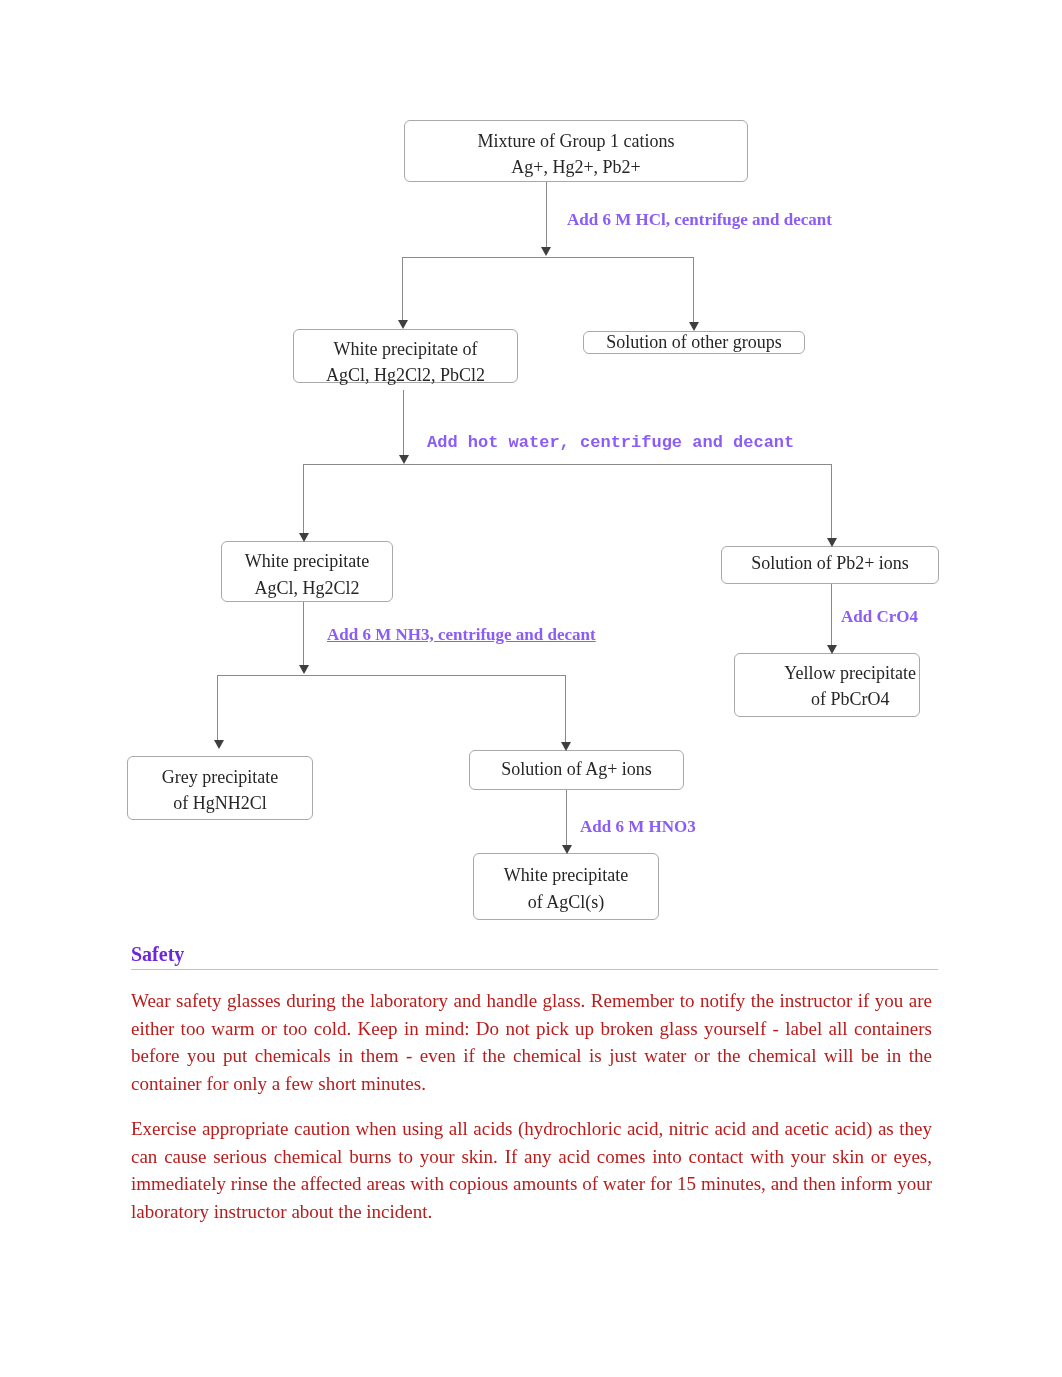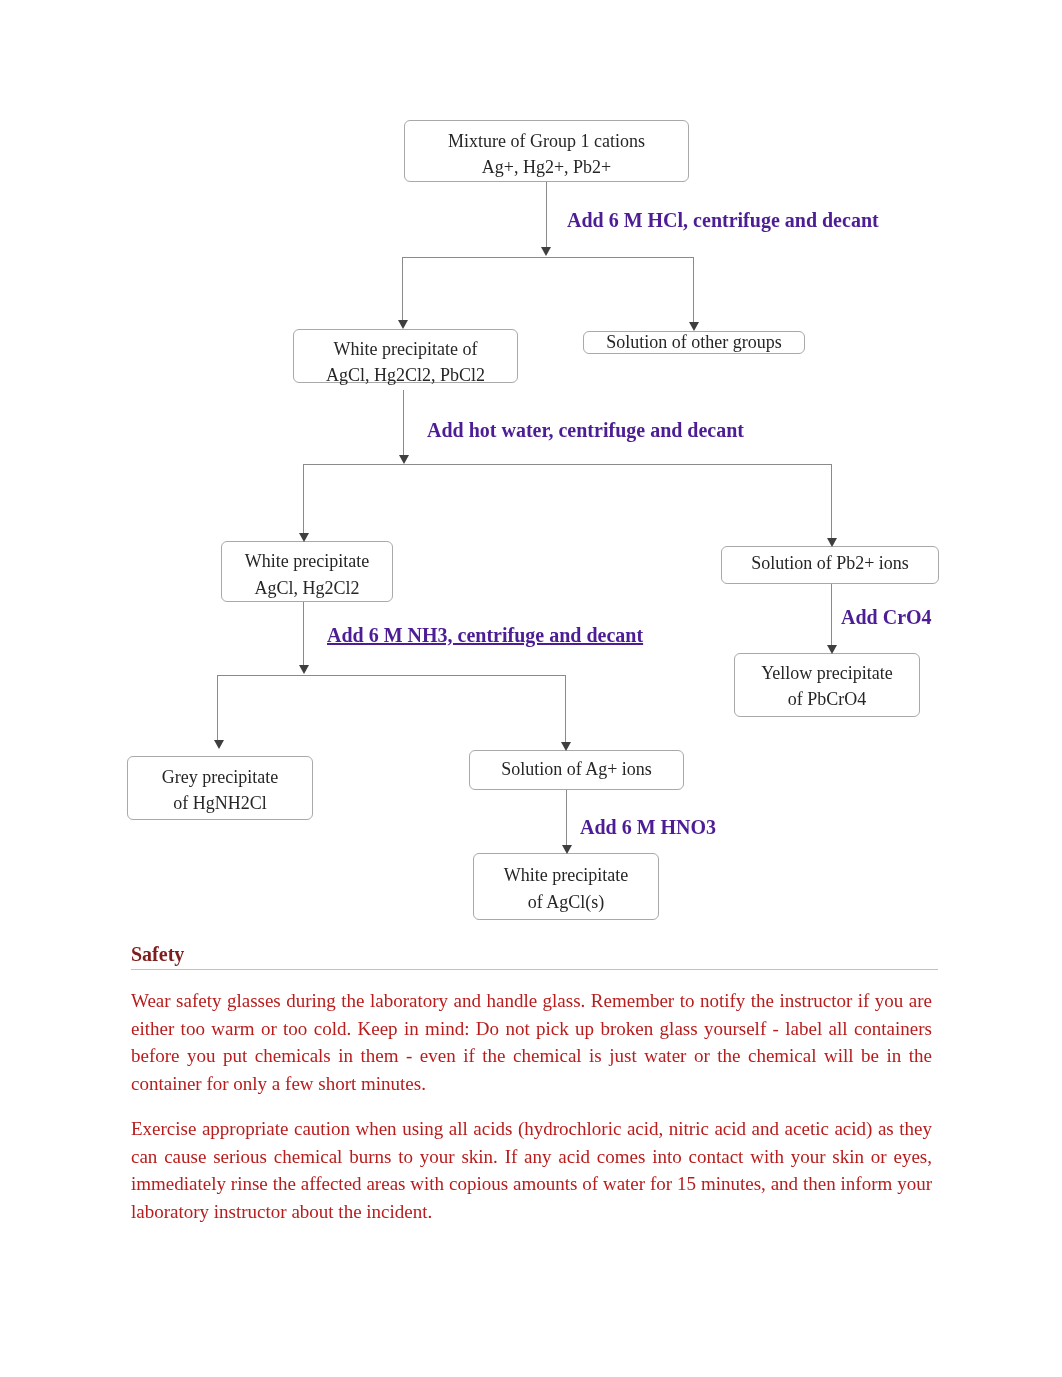--- a/index.html
+++ b/index.html
@@ -11,37 +11,37 @@
        text-align:center;font-family:"Liberation Serif",serif;font-size:18px;
        color:#262626;line-height:26.5px;padding:0 3px;}
   .box > span{display:block;transform:translateY(var(--ty,0px));}
 
   .ln{position:absolute;background:#8a8a8a;}
   .hl{height:1px;}
   .vl{width:1px;}
   .arrow{position:absolute;width:0;height:0;border-left:5.5px solid transparent;
          border-right:5.5px solid transparent;border-top:9px solid #3f3f3f;}
 
-  .red{position:absolute;color:#4c1d95;font-weight:bold;font-size:20px;
+  .red{position:absolute;color:#8b5cf6;font-weight:bold;font-size:17px;
        font-family:"Liberation Serif",serif;white-space:nowrap;line-height:22px;}
 
-  .safety-h{position:absolute;font-weight:bold;font-size:20px;color:#7f1d1d;
+  .safety-h{position:absolute;font-weight:bold;font-size:20px;color:#6d28d9;
             font-family:"Liberation Serif",serif;line-height:22px;}
   .rule{position:absolute;height:1px;background:#c2c2c2;}
   .para{position:absolute;font-size:19px;color:#b91c1c;text-align:justify;
         line-height:27.5px;font-family:"Liberation Serif",serif;width:801px;}
 </style>
 </head>
 <body>
 
 <div id="page">
 
   <div>
 
-  <div class="box" style="left:404px;top:120px;width:285px;height:62px;--ty:2.5px;">
+  <div class="box" style="left:404px;top:120px;width:344px;height:62px;--ty:2.5px;">
     <span><span>Mixture of Group 1 cations</span><br><span>Ag+, Hg2+, Pb2+</span></span>
   </div>
 
   <div class="box" style="left:293px;top:329px;width:225px;height:54px;--ty:5.5px;">
     <span><span>White precipitate of</span><br><span>AgCl, Hg2Cl2, PbCl2</span></span>
   </div>
 
   <div class="box" style="left:583px;top:331px;width:222px;height:23px;font-family:Liberation Serif, serif;--ty:-0.5px;">
     <span><span>Solution of other groups</span></span>
   </div>
@@ -59,21 +59,21 @@
   </div>
 
   <div class="box" style="left:469px;top:750px;width:215px;height:40px;--ty:-1px;">
     <span><span>Solution of Ag+ ions</span></span>
   </div>
 
   <div class="box" style="left:473px;top:853px;width:186px;height:67px;--ty:1.5px;">
     <span><span>White precipitate</span><br><span>of AgCl(s)</span></span>
   </div>
 
-  <div class="box" style="left:734px;top:653px;width:186px;height:64px;--ty:1px;">
+  <div class="box" style="left:734px;top:653px;width:186px;height:64px;justify-content:flex-end;--ty:1px;">
     <span><span>Yellow precipitate</span><br><span>of PbCrO4</span></span>
   </div>
 
   <div class="ln vl" style="left:546px;top:182px;height:68px;"></div>
   <div class="arrow" style="left:540.5px;top:247px;"></div>
   <div class="ln hl" style="left:402px;top:257px;width:291px;"></div>
   <div class="ln vl" style="left:402px;top:257px;height:64px;"></div>
   <div class="ln vl" style="left:693px;top:257px;height:66px;"></div>
   <div class="arrow" style="left:397.5px;top:320px;"></div>
   <div class="arrow" style="left:688.5px;top:322px;"></div>
@@ -94,21 +94,21 @@
   <div class="arrow" style="left:213.5px;top:740px;"></div>
   <div class="arrow" style="left:560.5px;top:742px;"></div>
 
   <div class="ln vl" style="left:831px;top:584px;height:63px;"></div>
   <div class="arrow" style="left:826.5px;top:645px;"></div>
 
   <div class="ln vl" style="left:566px;top:790px;height:57px;"></div>
   <div class="arrow" style="left:561.5px;top:845px;"></div>
 
   <div class="red" style="left:567px;top:209px;">Add 6 M HCl, centrifuge and decant</div>
-  <div class="red" style="left:427px;top:419px;">Add hot water, centrifuge and decant</div>
+  <div class="red" style="left:427px;top:432px;font-family:Liberation Mono, monospace;">Add hot water, centrifuge and decant</div>
   <div class="red" style="left:327px;top:624px;text-decoration:underline;">Add 6 M NH3, centrifuge and decant</div>
   <div class="red" style="left:841px;top:606px;">Add CrO4</div>
   <div class="red" style="left:580px;top:816px;">Add 6 M HNO3</div>
 
   </div>
 
   <div>
     <div class="safety-h" style="left:131px;top:943px;">Safety</div>
     <div class="rule" style="left:131px;top:969px;width:807px;"></div>
     <div class="para" style="left:131px;top:987px;">Wear safety glasses during the laboratory and handle glass. Remember to notify the instructor if you are either too warm or too cold.  Keep in mind: Do not pick up broken glass yourself - label all containers before you put chemicals in them - even if the chemical is just water or the chemical will be in the container for only a few short minutes.</div>

